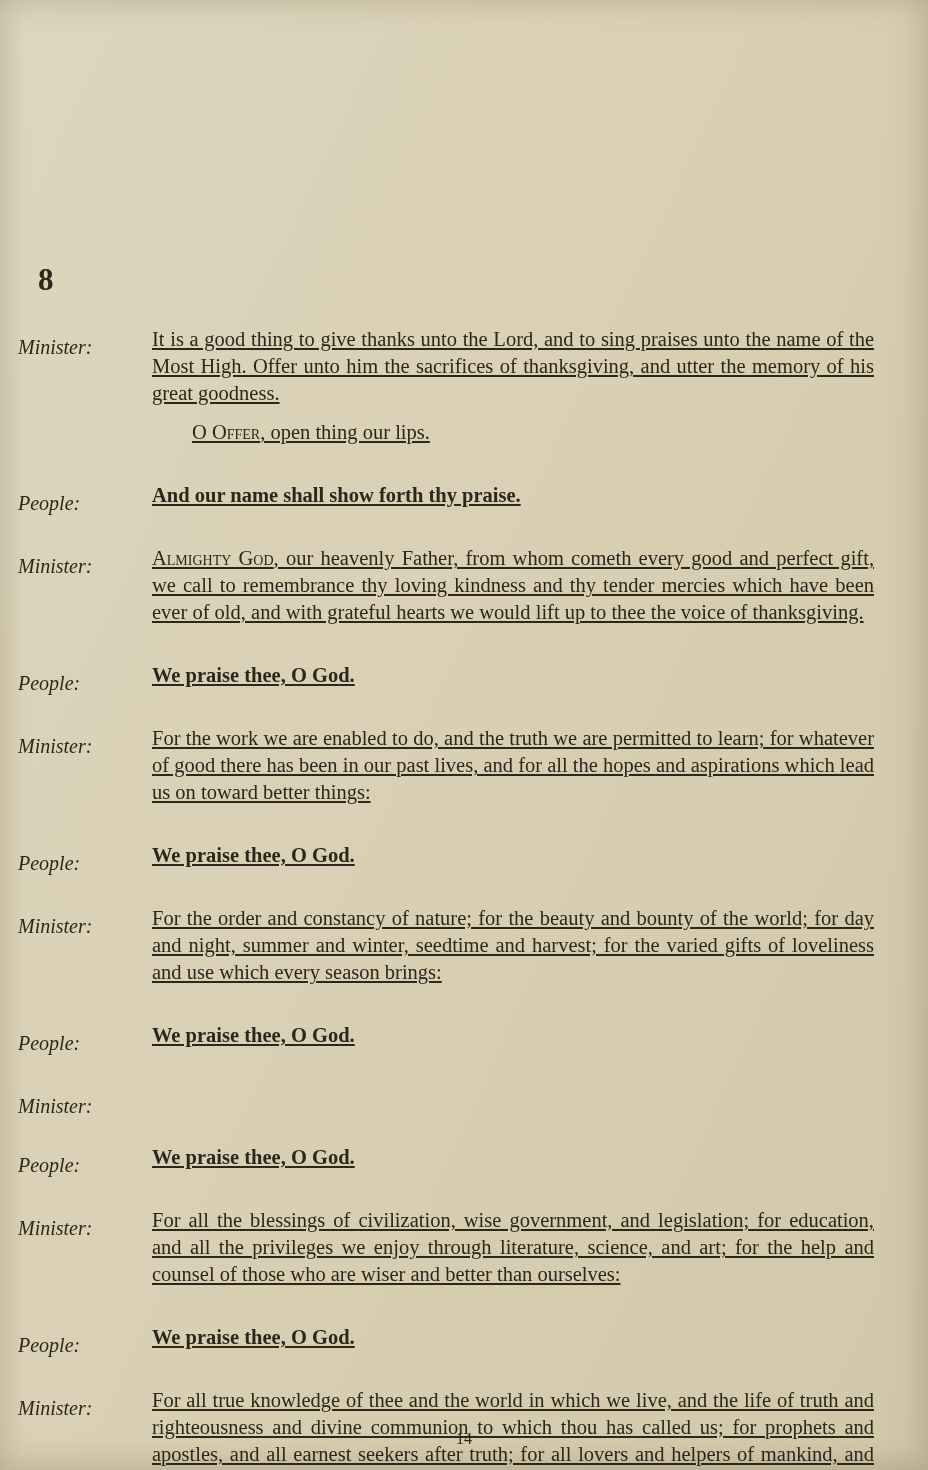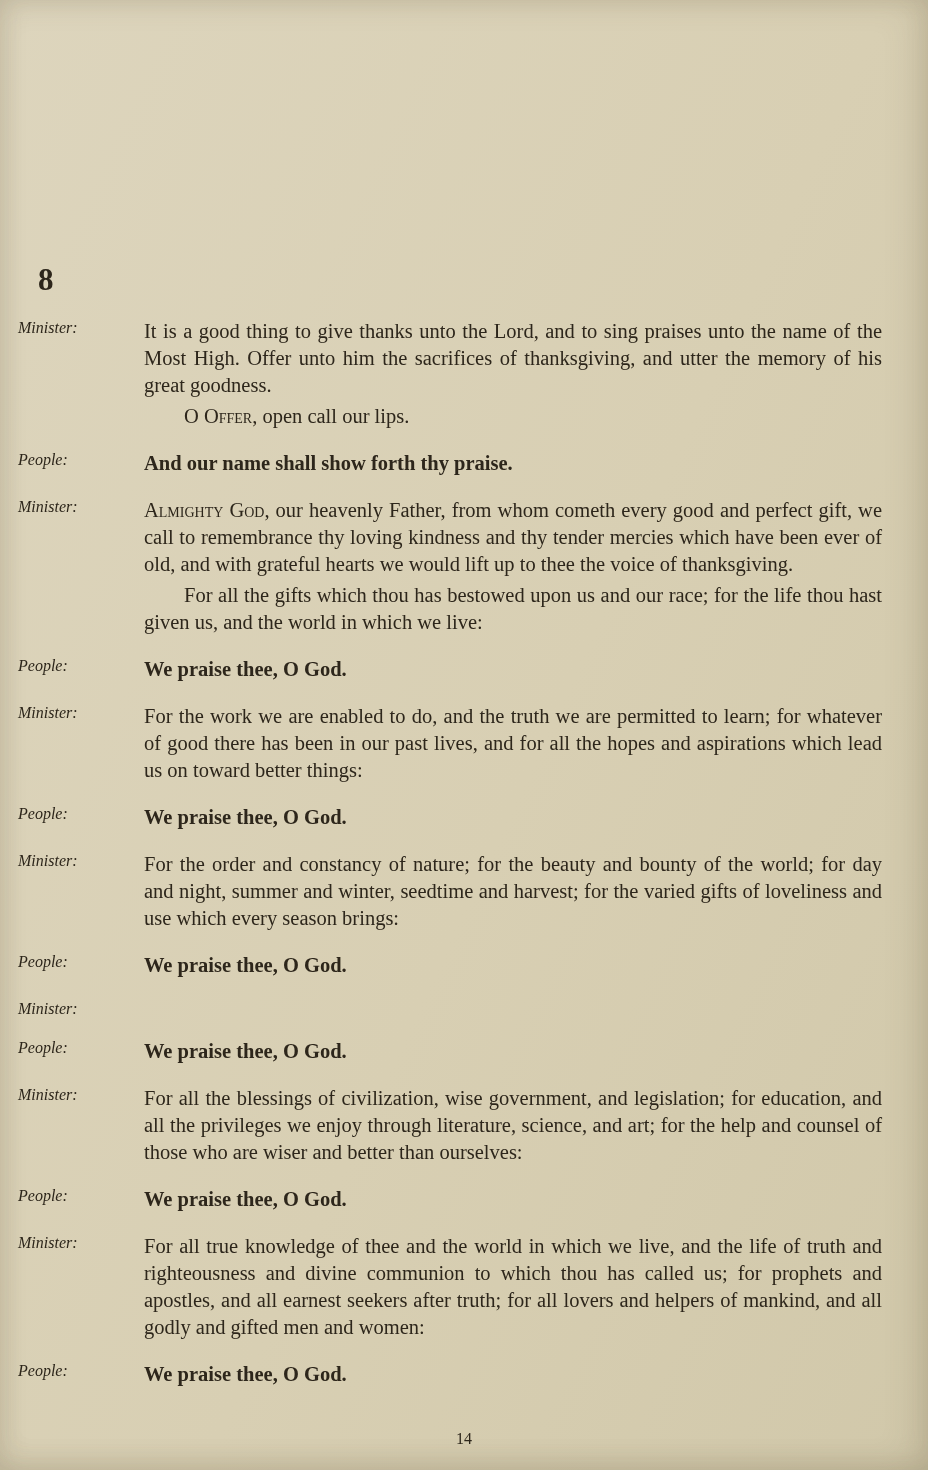--- a/index.html
+++ b/index.html
@@ -31,62 +31,61 @@
     font-family: "DejaVu Serif", serif;
     text-shadow: 0.5px 0 0 currentColor;
   }
   .litany {
     position: absolute; top: 314px; left: 18px; width: 868px;
   }
   .entry { display: flex; margin-bottom: 12px; }
   .speaker {
     flex: 0 0 122px; width: 122px;
     font-style: italic;
-    font-size: 16px; line-height: 27px;
+    font-size: 20px; line-height: 27px; margin-top: 20px;
   }
   .entry-body {
     flex: 1;
     font-size: 20.5px; line-height: 27px;
     text-align: justify;
   }
-  .entry-body p { margin: 4px; }
+  .entry-body p { margin: 12px; text-decoration: underline; }
   .entry-body p.indent { text-indent: 40px; }
   .entry.bold .entry-body { font-weight: bold; }
   .sc { font-variant: small-caps; }
   .footer-page-number {
     position: absolute; bottom: 22px; left: 0; width: 100%;
     text-align: center;
     font-size: 16px;
   }
 </style>
 </head>
 <body>
 
 <div class="page">
   <div class="section-number">8</div>
 
   <div class="litany">
       <div class="entry">
         <div class="speaker">Minister:</div>
         <div class="entry-body">
           <p><span>It is a good thing to give thanks unto the Lord, and to sing praises unto the name of the Most High. Offer unto him the sacrifices of thanksgiving, and utter the memory of his great goodness.</span></p>
-          <p class="indent"><span class="sc">O Offer</span><span>, open call our lips.</span></p>
+          <p class="indent"><span class="sc">O Offer</span><span>, open thing our lips.</span></p>
         </div>
       </div>
       <div class="entry bold">
         <div class="speaker">People:</div>
         <div class="entry-body">
           <p><span>And our name shall show forth thy praise.</span></p>
         </div>
       </div>
       <div class="entry">
         <div class="speaker">Minister:</div>
         <div class="entry-body">
           <p><span class="sc">Almighty God</span><span>, our heavenly Father, from whom cometh every good and perfect gift, we call to remembrance thy loving kindness and thy tender mercies which have been ever of old, and with grateful hearts we would lift up to thee the voice of thanksgiving.</span></p>
-          <p class="indent"><span>For all the gifts which thou has bestowed upon us and our race; for the life thou hast given us, and the world in which we live:</span></p>
         </div>
       </div>
       <div class="entry bold">
         <div class="speaker">People:</div>
         <div class="entry-body">
           <p><span>We praise thee, O God.</span></p>
         </div>
       </div>
       <div class="entry">
         <div class="speaker">Minister:</div>

